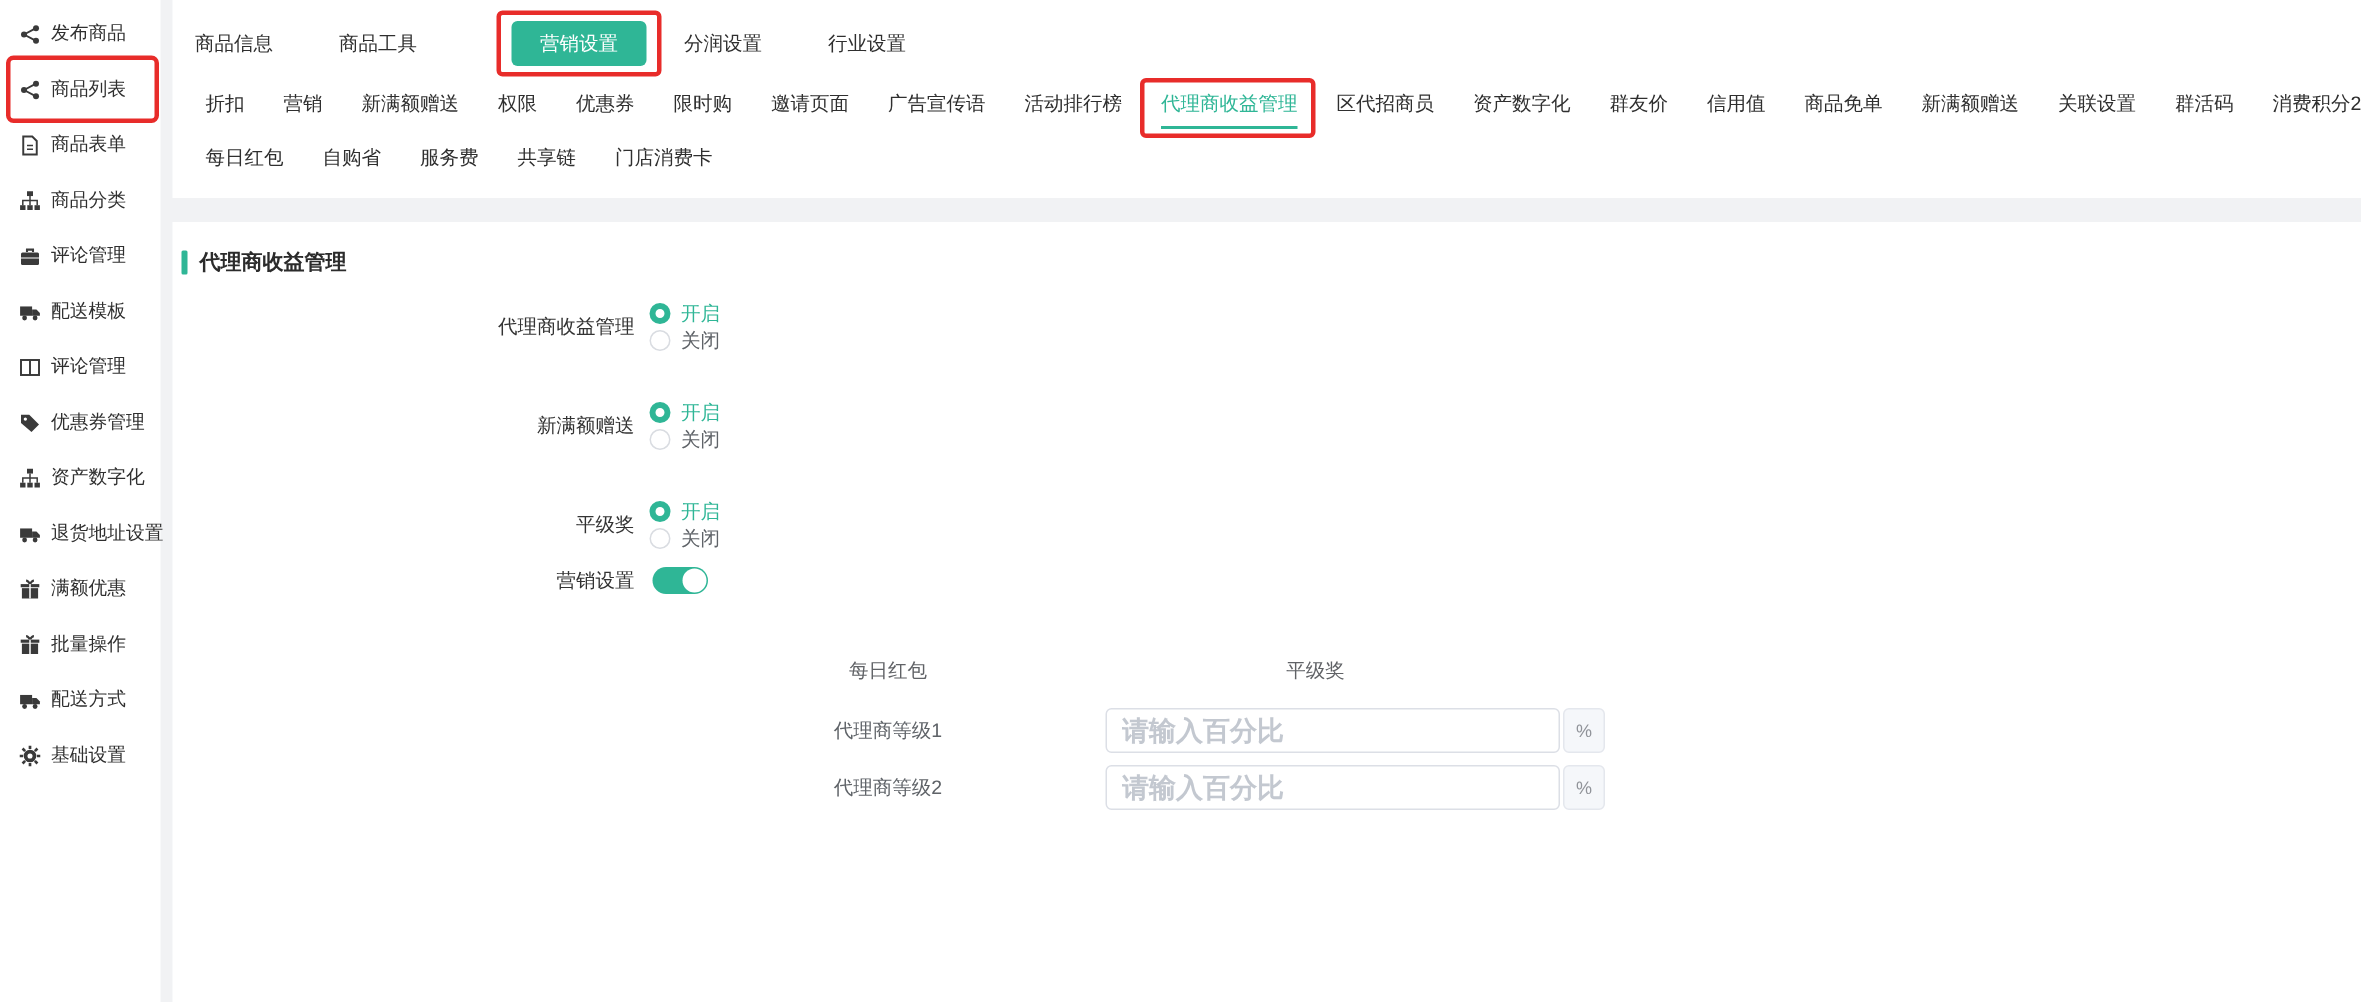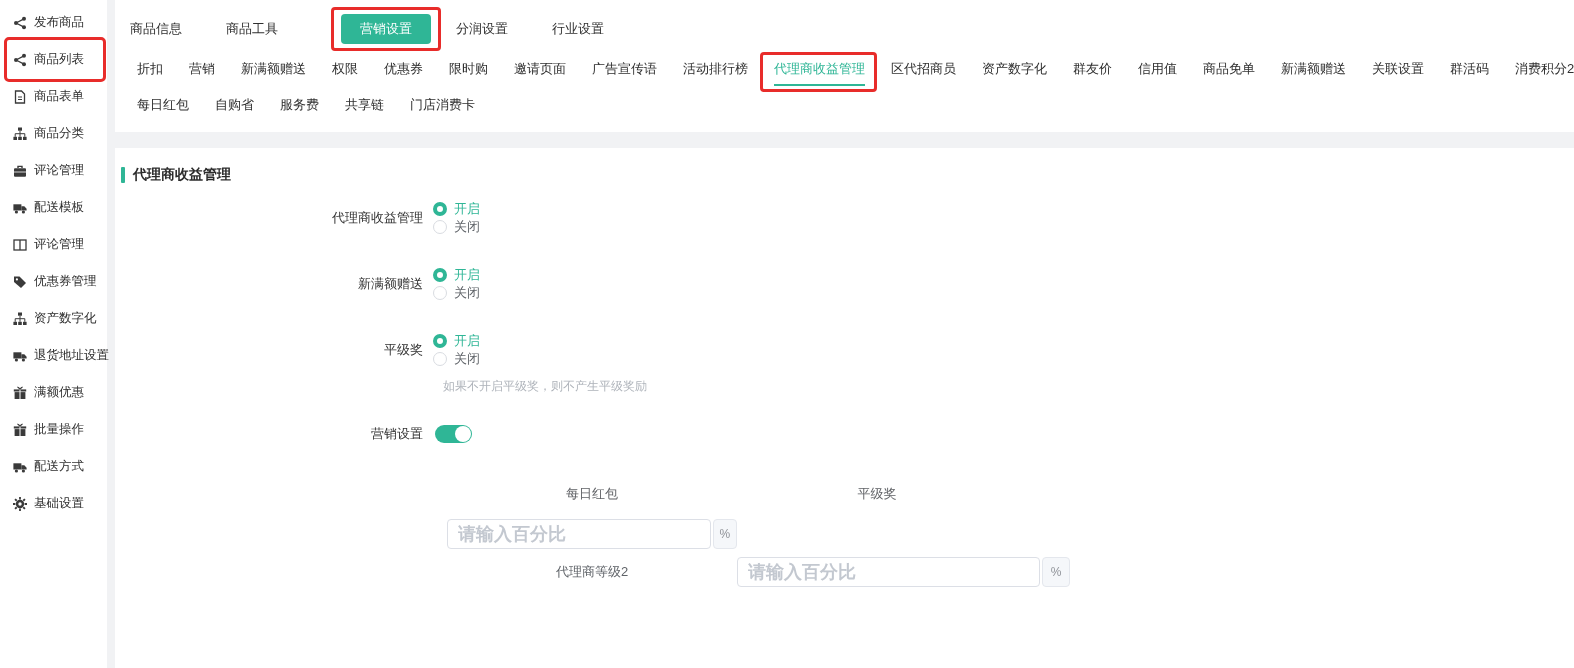--- a/index.html
+++ b/index.html
@@ -343,33 +343,33 @@
           <label class="radio checked">
             <span class="radio-dot"></span>
             <span>开启</span>
           </label>
           <label class="radio">
             <span class="radio-dot"></span>
             <span>关闭</span>
           </label>
         </div>
       </div>
-      <div class="help-text">如果不开启平级奖，则不产生平级奖励</div>
 
       <div class="switch-row">
         <div class="form-label">营销设置</div>
         <div class="switch"></div>
       </div>
 
       <div class="level-table">
         <div class="lt-header">
           <div class="h">每日红包</div>
           <div class="h">平级奖</div>
         </div>
         <div class="lt-row">
+          <div class="lt-name">代理商等级1</div>
           <div class="lt-input-wrap">
             <input class="pct-input" type="text" placeholder="请输入百分比" style="">
             <span class="pct-suffix">%</span>
           </div>
         </div>
         <div class="lt-row">
           <div class="lt-name">代理商等级2</div>
           <div class="lt-input-wrap">
             <input class="pct-input" type="text" placeholder="请输入百分比" style="">
             <span class="pct-suffix">%</span>

